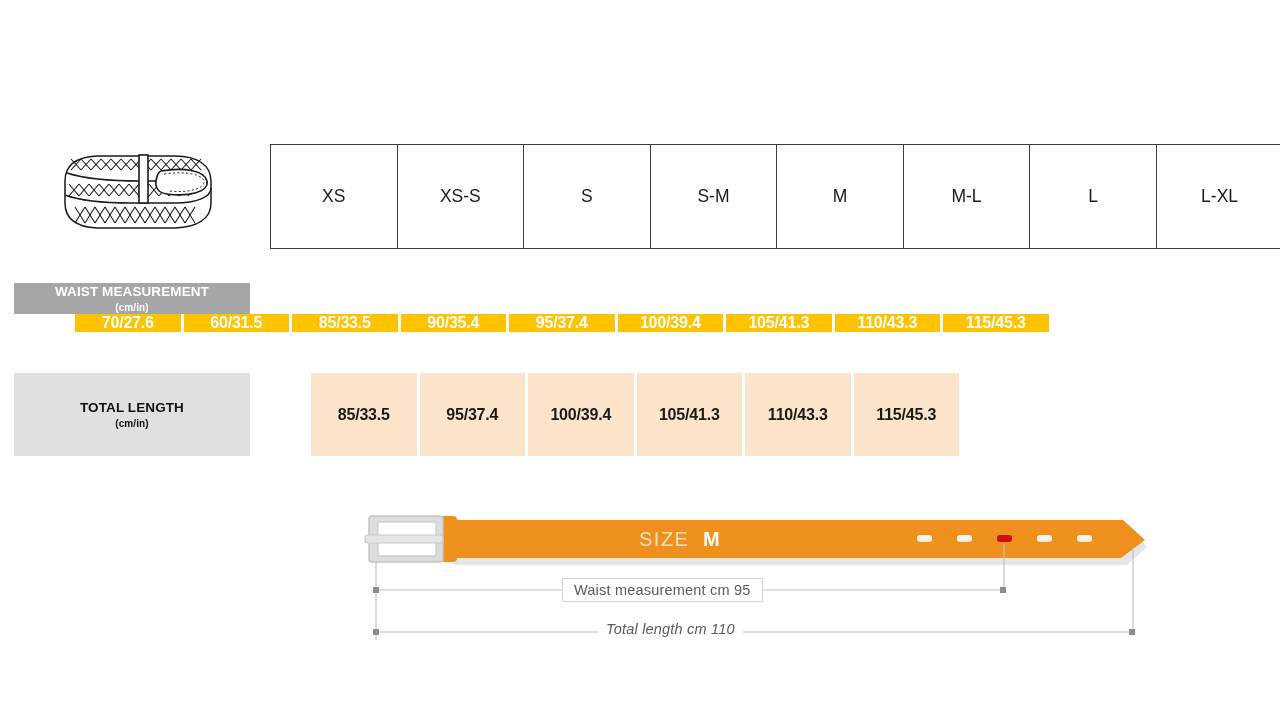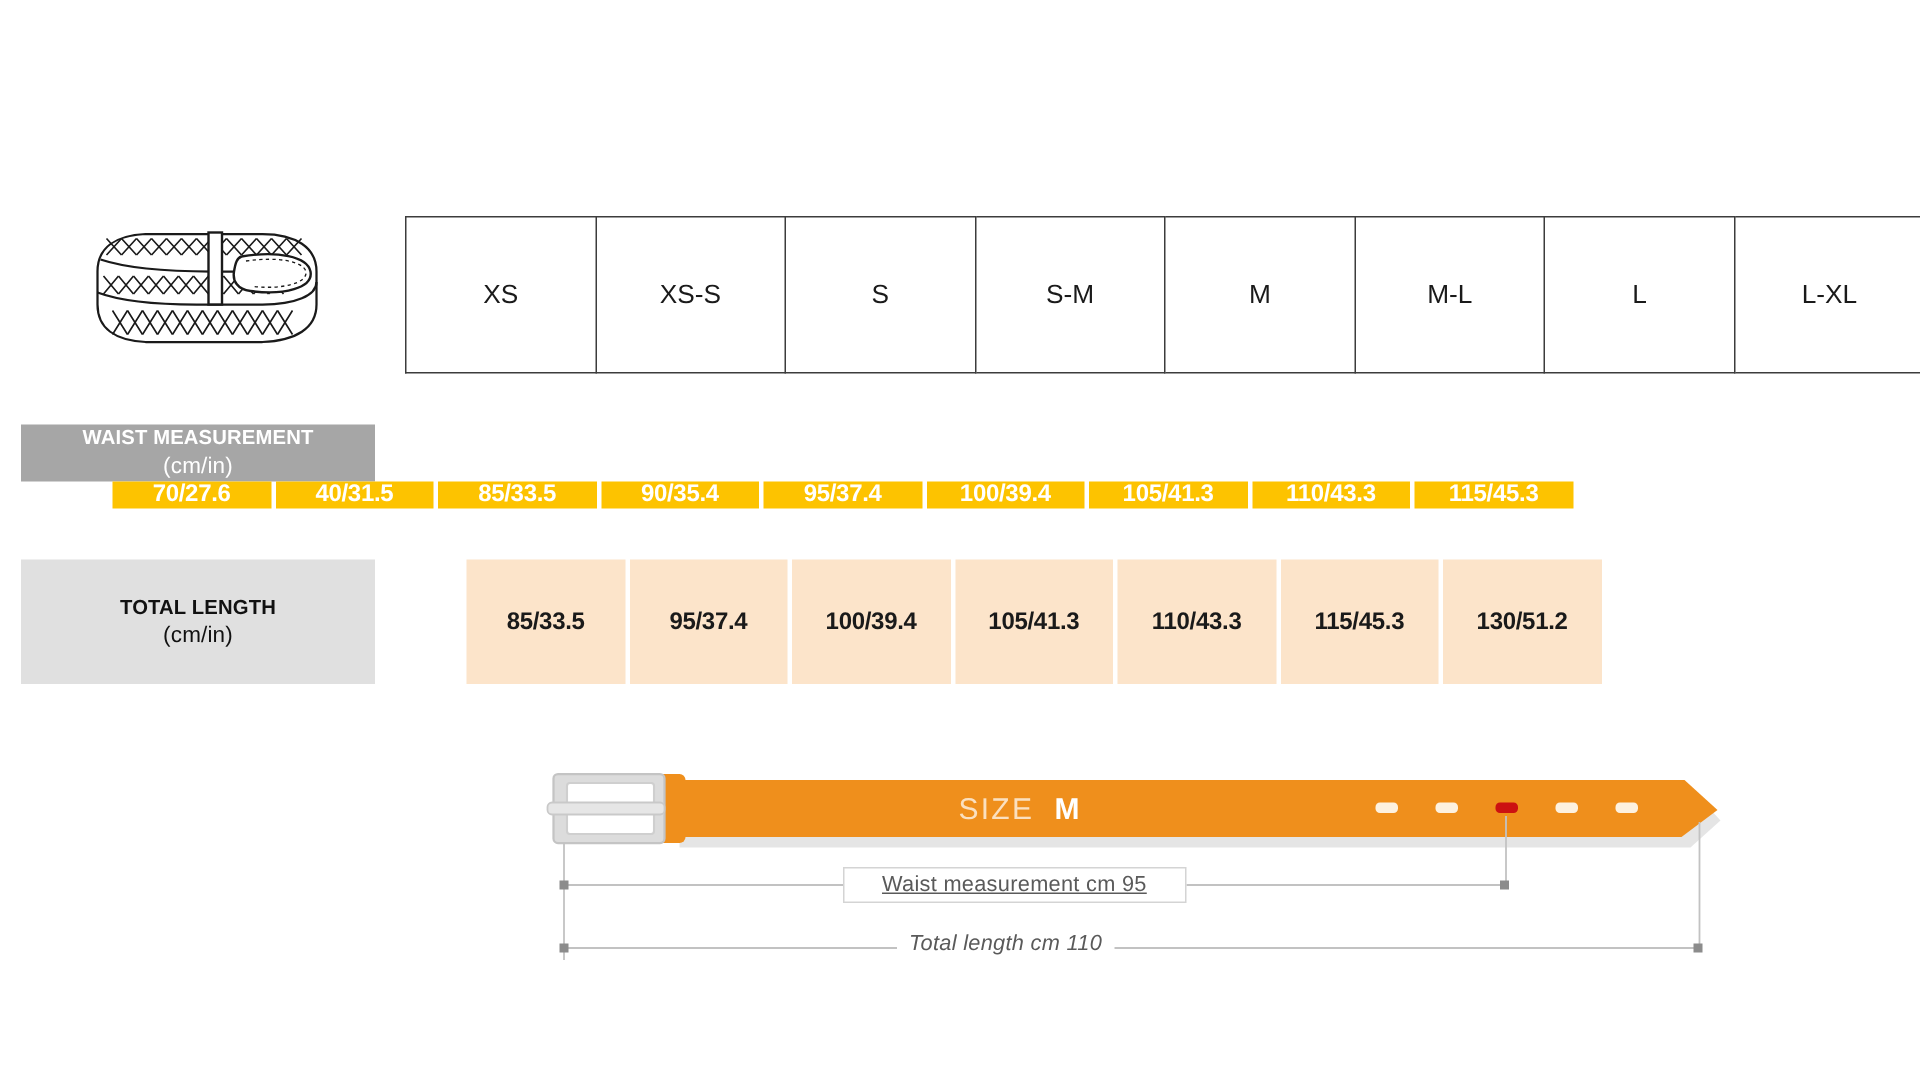--- a/index.html
+++ b/index.html
@@ -73,22 +73,22 @@
   #row-waist .row-label {
     background: #a6a6a6;
     color: #ffffff;
   }
   #row-length .row-label {
     background: #e0e0e0;
     color: #111111;
     justify-content: center;
   }
   .row-label .unit {
-    font-weight: normal;
-    font-size: 15px;
+    font-weight: bold;
+    font-size: 10px;
   }
 
   .cells {
     display: flex;
     margin-left: 20px;
     padding-left: 41px;
   }
   .cell {
     width: 105.5px;
     margin-right: 3px;
@@ -124,23 +124,22 @@
     font-size: 14.5px;
     color: #5a5a5a;
     font-family: "Liberation Sans", sans-serif;
     white-space: nowrap;
     background: #ffffff;
     letter-spacing: .2px;
   }
   #waist-dim-label {
     left: 562px;
     top: 578px;
-    padding: 3px 25px;
+    padding: 3px 11px;
     border: 1px solid #d4d4d4;
-    text-decoration: underline;
   }
   #length-dim-label {
     left: 598px;
     top: 619px;
     padding: 2px 8px;
     font-style: italic;
   }
 </style>
 </head>
 <body>
@@ -207,21 +206,21 @@
   </tbody>
 </table>
 
 <div class="measure-row" id="row-waist">
   <div class="row-label">
     <span>WAIST MEASUREMENT</span>
     <span class="unit">(cm/in)</span>
   </div>
   <div class="cells">
     <div class="cell">70/27.6</div>
-    <div class="cell">40/31.5</div>
+    <div class="cell">60/31.5</div>
     <div class="cell">85/33.5</div>
     <div class="cell">90/35.4</div>
     <div class="cell">95/37.4</div>
     <div class="cell">100/39.4</div>
     <div class="cell">105/41.3</div>
     <div class="cell">110/43.3</div>
     <div class="cell">115/45.3</div>
   </div>
 </div>
 
@@ -230,21 +229,20 @@
     <span>TOTAL LENGTH</span>
     <span class="unit">(cm/in)</span>
   </div>
   <div class="cells">
     <div class="cell">85/33.5</div>
     <div class="cell">95/37.4</div>
     <div class="cell">100/39.4</div>
     <div class="cell">105/41.3</div>
     <div class="cell">110/43.3</div>
     <div class="cell">115/45.3</div>
-    <div class="cell">130/51.2</div>
   </div>
 </div>
 
 <div id="belt-diagram">
   <svg viewBox="0 0 800 160" width="800" height="160">
 
     <path d="M96 22 L770 22 L790 44 L770 62 L96 62 Z" fill="#000000" opacity="0.10" transform="translate(2,3)"></path>
 
     <path d="M96 20 L768 20 L790 40 L766 58 L96 58 Z" fill="#ef8f1c"></path>
 

